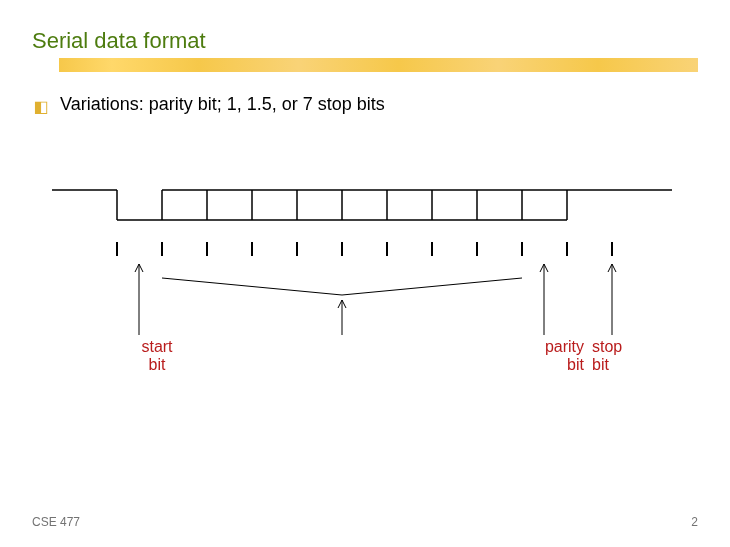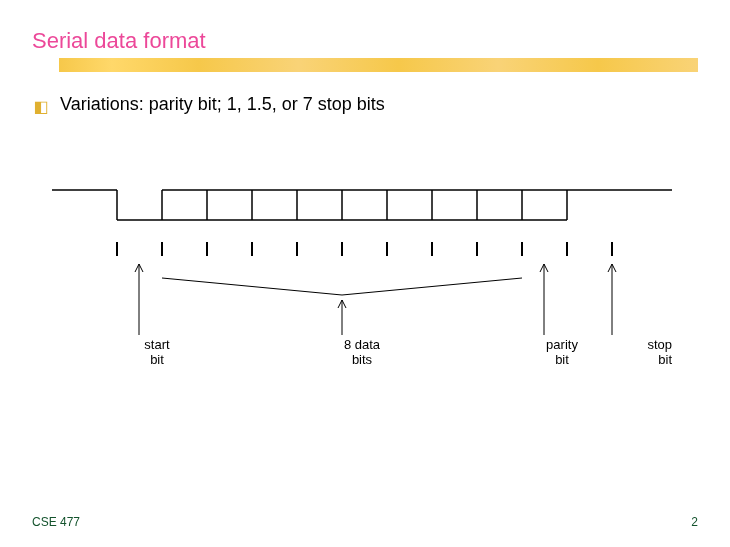--- a/index.html
+++ b/index.html
@@ -12,21 +12,21 @@
     overflow: hidden;
   }
   .slide {
     position: relative;
     width: 100%;
     height: 100%;
     padding: 28px 32px 20px 32px;
   }
   .title {
     font-size: 22px;
-    color: #ec4899;
+    color: #4d7c0f;
     margin-bottom: 4px;
   }
   .title-underline {
     height: 14px;
     width: 100%;
     background: linear-gradient(to right,
        #ffffff 0%, #ffffff 4%,
        #f6c84a 4%, #ffd86a 12%,
        #f6c84a 25%, #f9d377 40%,
        #f6c84a 55%, #f9d377 70%,
@@ -56,32 +56,32 @@
   .footer {
     position: absolute;
     bottom: 18px;
     left: 32px;
     right: 32px;
     display: flex;
     justify-content: space-between;
     align-items: center;
     font-family: Arial, Helvetica, sans-serif;
     font-size: 12px;
-    color: #14532d;
+    color: #737373;
   }
   .footer-center {
     position: absolute;
     left: 50%;
     transform: translateX(-50%);
   }
   .label {
     position: absolute;
-    font-size: 13px;
+    font-size: 16px;
     text-align: center;
-    color: #000000;
+    color: #b91c1c;
     line-height: 1.15;
   }
 </style>
 </head>
 <body>
 
 <div class="slide">
 
   <div class="title">Serial data format</div>
   <div class="title-underline"></div>
@@ -150,23 +150,22 @@
 
         <line x1="512" y1="175" x2="512" y2="104"></line>
         <polyline points="508,112 512,104 516,112" fill="none"></polyline>
 
         <line x1="580" y1="175" x2="580" y2="104"></line>
         <polyline points="576,112 580,104 584,112" fill="none"></polyline>
       </g>
     </svg>
 
     <div class="label" style="left:85px; top:178px; width:80px; text-align:center;">start<br>bit</div>
-    <div class="label" style="left:280px; top:178px; width:100px; text-align:center;">8 data<br>bits</div>
-    <div class="label" style="left:490px; top:178px; width:80px; text-align:center;">parity<br>bit</div>
-    <div class="label" style="left:560px; top:178px; width:80px; text-align:right;">stop<br>bit</div>
+    <div class="label" style="left:472px; top:178px; width:80px; text-align:right;">parity<br>bit</div>
+    <div class="label" style="left:560px; top:178px; width:80px; text-align:left;">stop<br>bit</div>
   </div>
 
   <div class="footer">
     <span>CSE 477</span>
     <span>2</span>
   </div>
 
 </div>
 
 </body></html>

